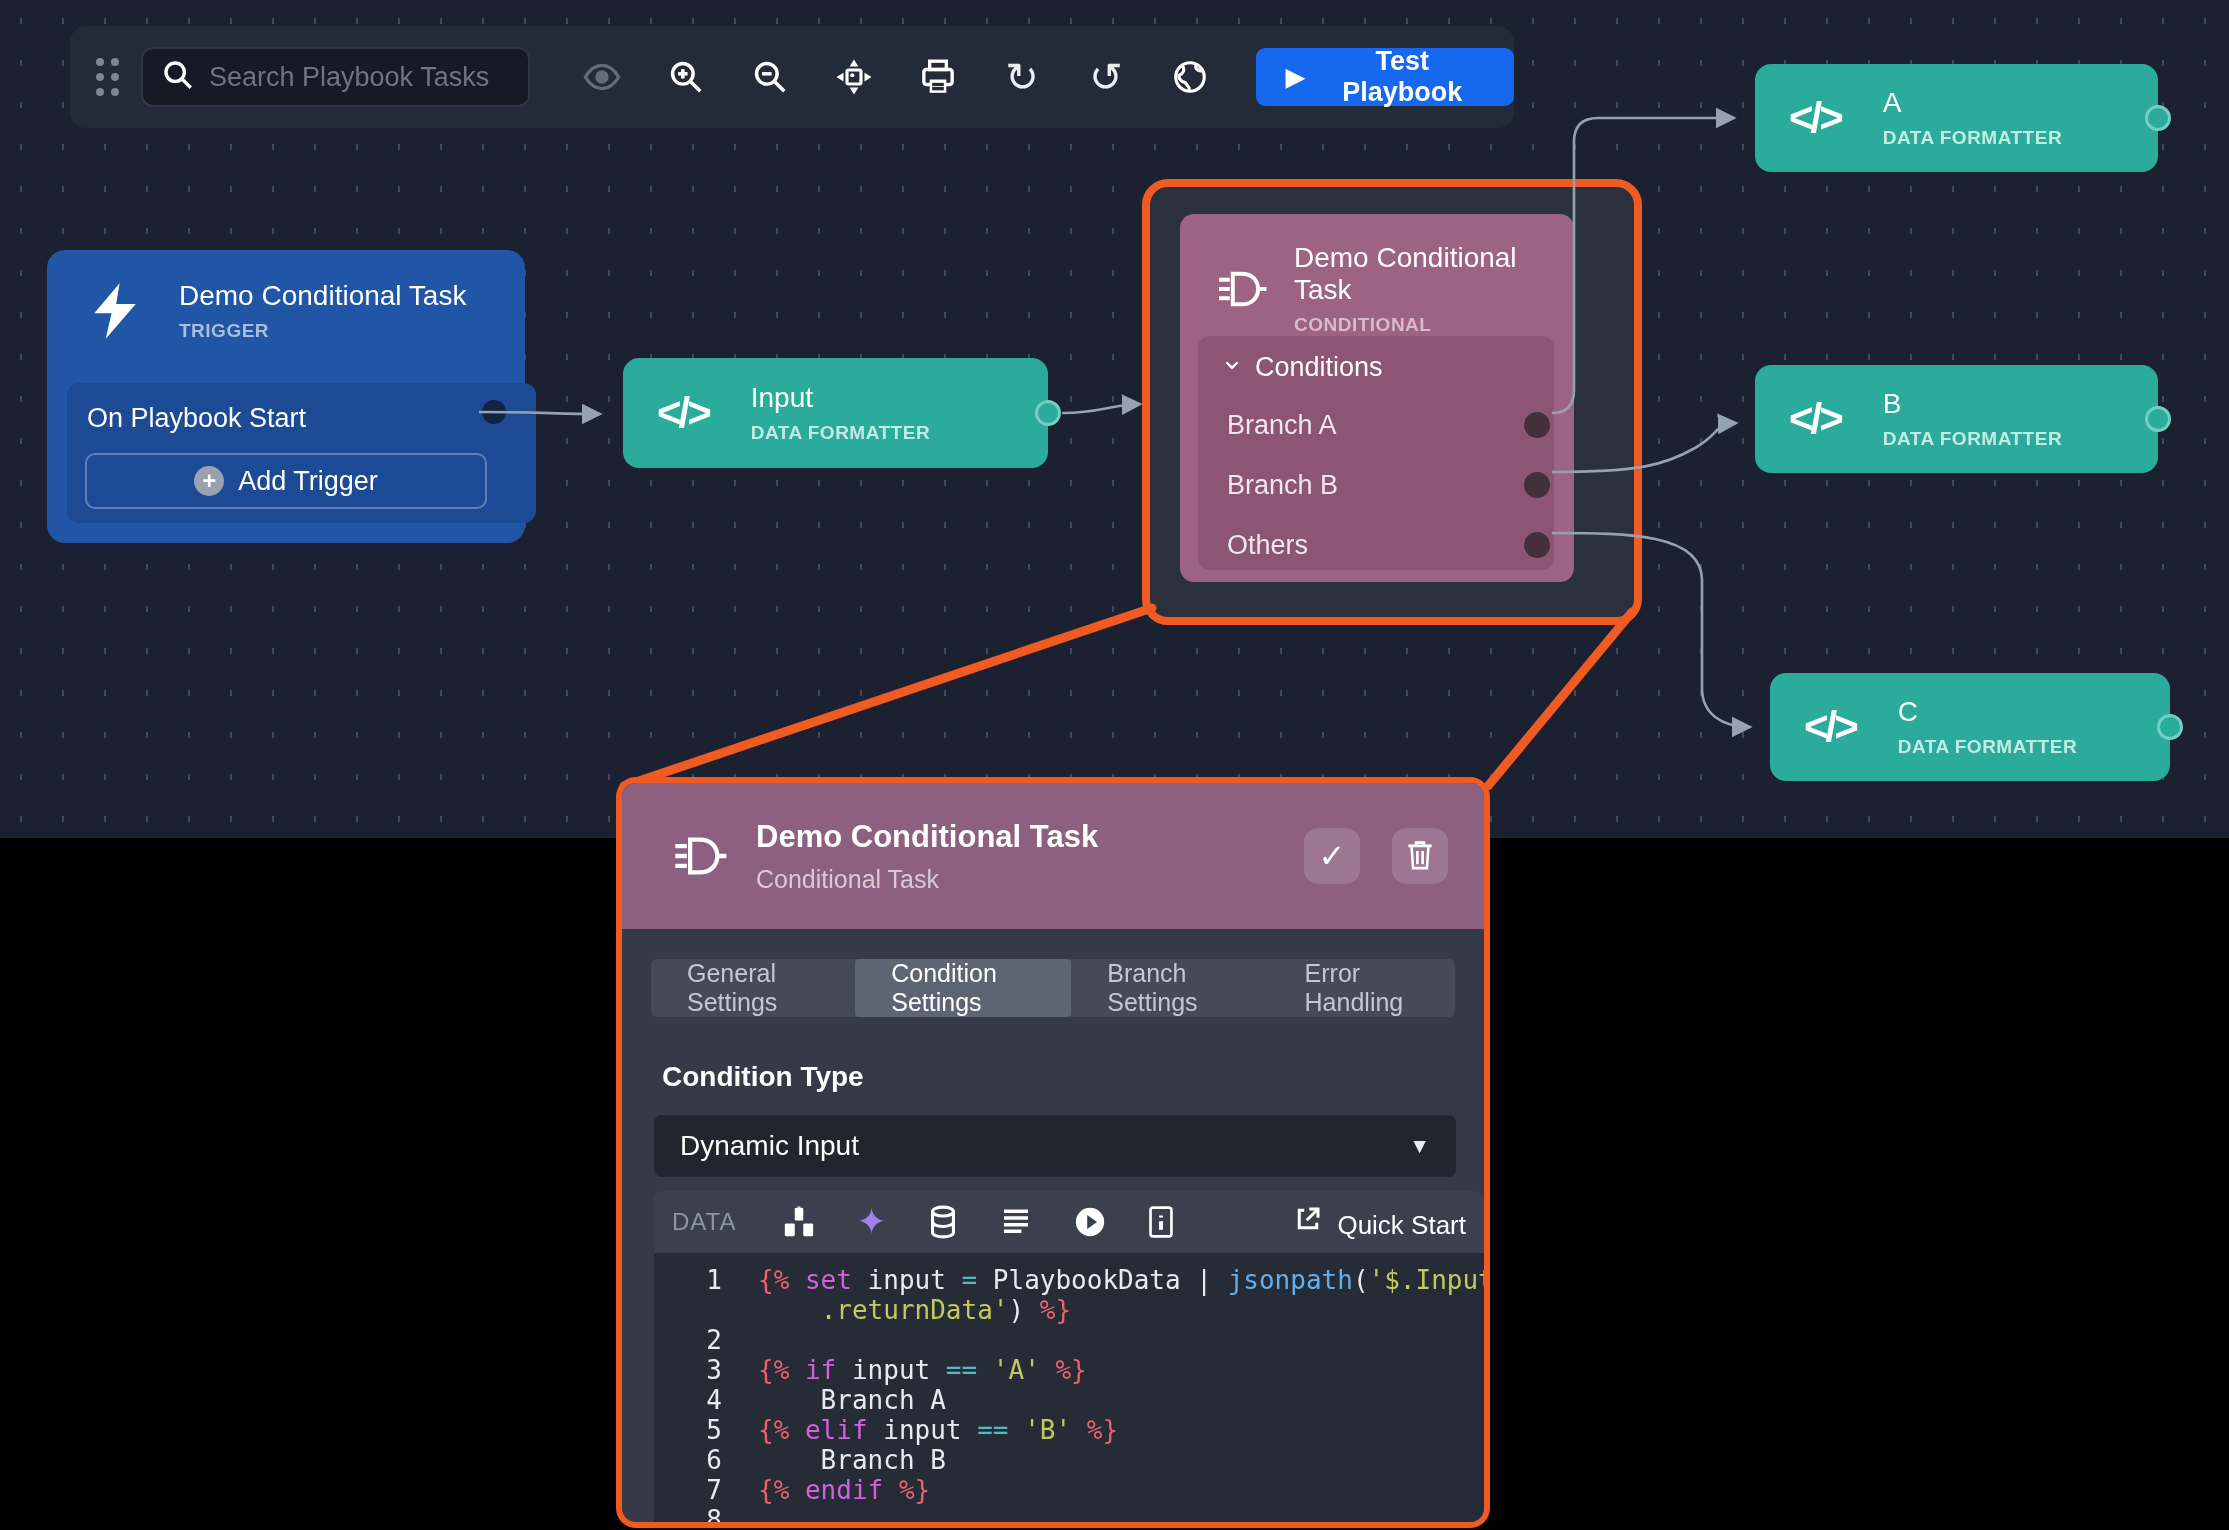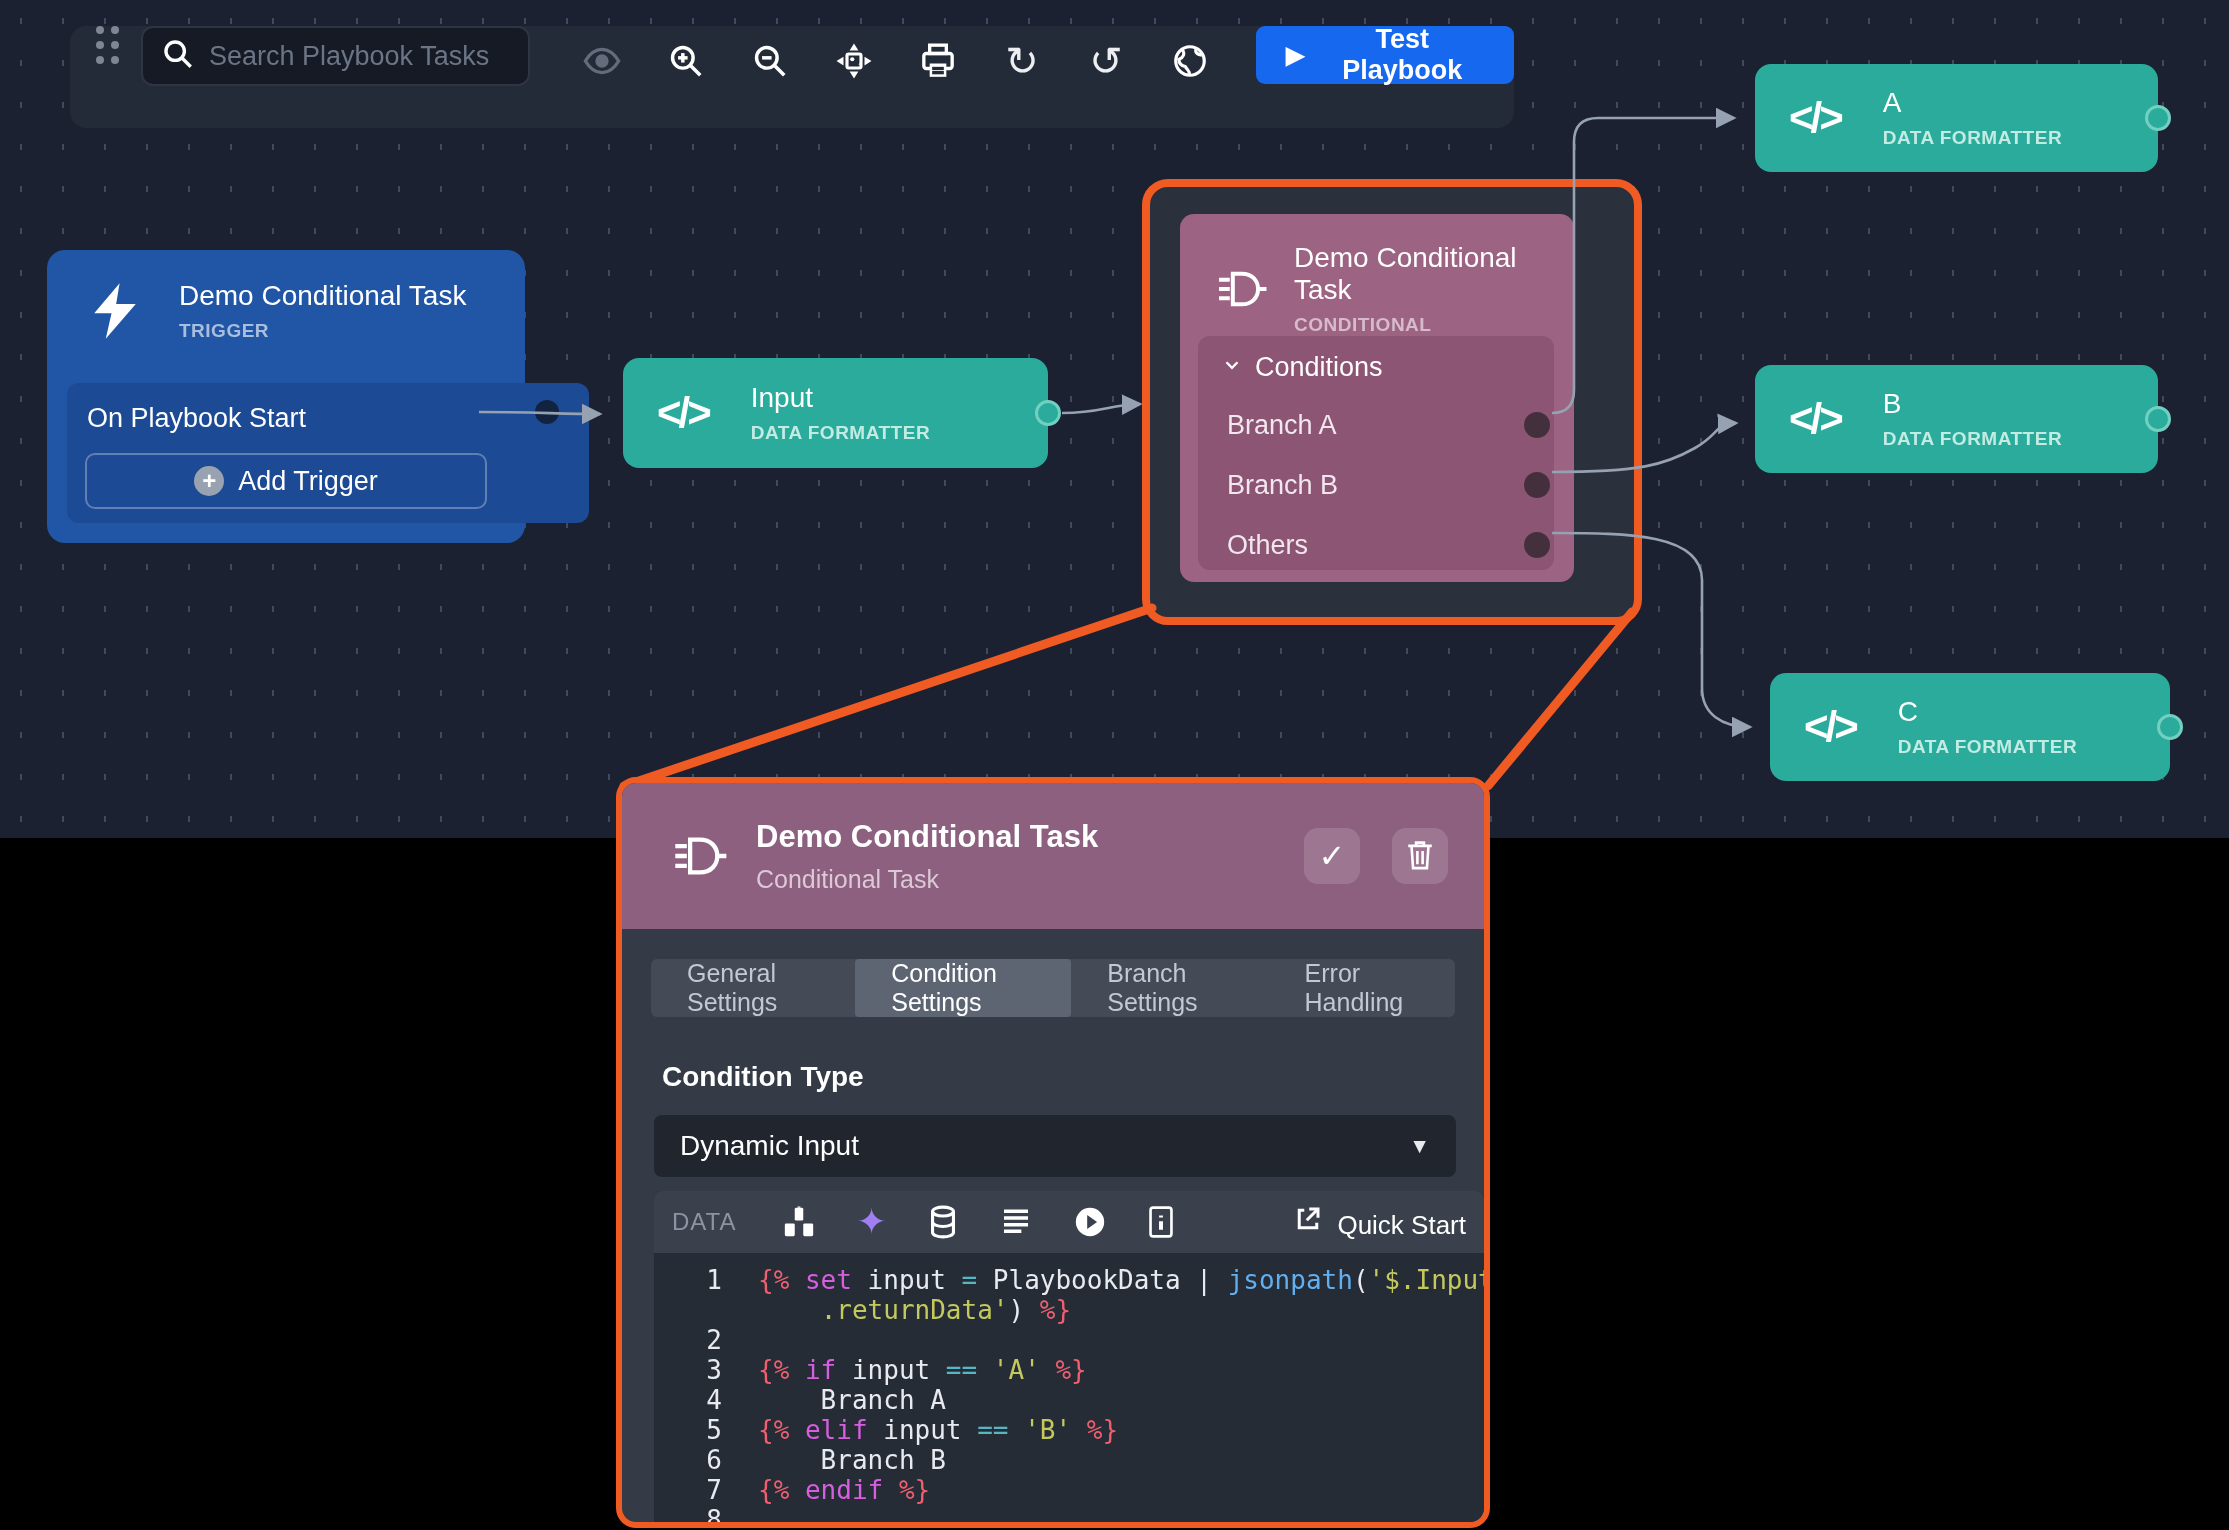--- a/index.html
+++ b/index.html
@@ -7,21 +7,21 @@
   body { font-family:"Liberation Sans", sans-serif; }
   #app { position:relative; width:2229px; height:1530px; overflow:hidden; background:#000; }
 
   
   .canvas { position:absolute; left:0; top:0; width:2229px; height:838px; background:#1b2130;
     background-image: radial-gradient(ellipse 1.4px 3.4px at 21px 21px, #414a5c 98%, transparent 100%);
     background-size:42px 42px; }
 
   
   .toolbar { position:absolute; left:70px; top:26px; width:1444px; height:102px; background:#232a38;
-    border-radius:16px; display:flex; align-items:flex-start; }
+    border-radius:16px; display:flex; align-items:center; }
   .grip { display:grid; grid-template-columns:repeat(2,8px); grid-auto-rows:8px; gap:7px; margin-left:26px; }
   .grip i { width:8px; height:8px; border-radius:50%; background:#7e8694; }
   .search-box { margin-left:22px; width:420px; height:60px; background:#151a24; border:2px solid #2e3544;
     border-radius:12px; display:flex; align-items:center; padding:0 18px; }
   .search-box input { background:transparent; border:none; outline:none; color:#dfe3ea; font-size:27px;
     width:100%; margin-left:14px; font-family:"Liberation Sans",sans-serif; }
   .search-box input::placeholder { color:#6c7585; }
   .tb-icons { display:flex; align-items:center; margin-left:30px; }
   .tb-btn { width:84px; height:70px; display:flex; align-items:center; justify-content:center; color:#e8ebf0; }
   .tb-btn svg { display:block; }
@@ -36,21 +36,21 @@
   .node-head { display:flex; align-items:center; height:100%; }
   .node-title { font-size:28px; color:#fff; }
   .node-sub { font-size:19px; font-weight:bold; letter-spacing:.5px; margin-top:8px; }
   .code-glyph { font-weight:bold; font-size:42px; letter-spacing:-3px; color:#fff; }
 
   
   .trigger { left:47px; top:250px; width:478px; height:293px; background:#2156a6; border-radius:18px; }
   .trigger .head { display:flex; align-items:center; padding:30px 26px 0 40px; }
   .trigger .bolt { width:56px; height:60px; margin-right:36px; }
   .trigger .node-sub { color:#a9bedd; }
-  .trigger-inner { position:absolute; left:20px; top:133px; width:522px; height:140px; background:#1c4a94; border-radius:12px; }
+  .trigger-inner { position:absolute; left:20px; top:133px; width:469px; height:140px; background:#1c4a94; border-radius:12px; }
   .trigger-row { position:relative; padding:20px 0 0 20px; font-size:27px; color:#fff; }
   .port { border-radius:50%; position:absolute; }
   .trigger-port { width:24px; height:24px; background:#12233f; right:30px; top:17px; }
   .add-trigger { position:absolute; left:18px; top:70px; width:402px; height:56px; border:2px solid rgba(255,255,255,.3);
     background:transparent; border-radius:10px; color:#fff; font-size:27px; display:flex; align-items:center;
     justify-content:center; gap:14px; cursor:pointer; font-family:"Liberation Sans",sans-serif; }
   .plus-circle { width:30px; height:30px; border-radius:50%; background:#99a2b0; color:#fff; font-size:24px;
     font-weight:bold; display:flex; align-items:center; justify-content:center; line-height:1; }
 
   

